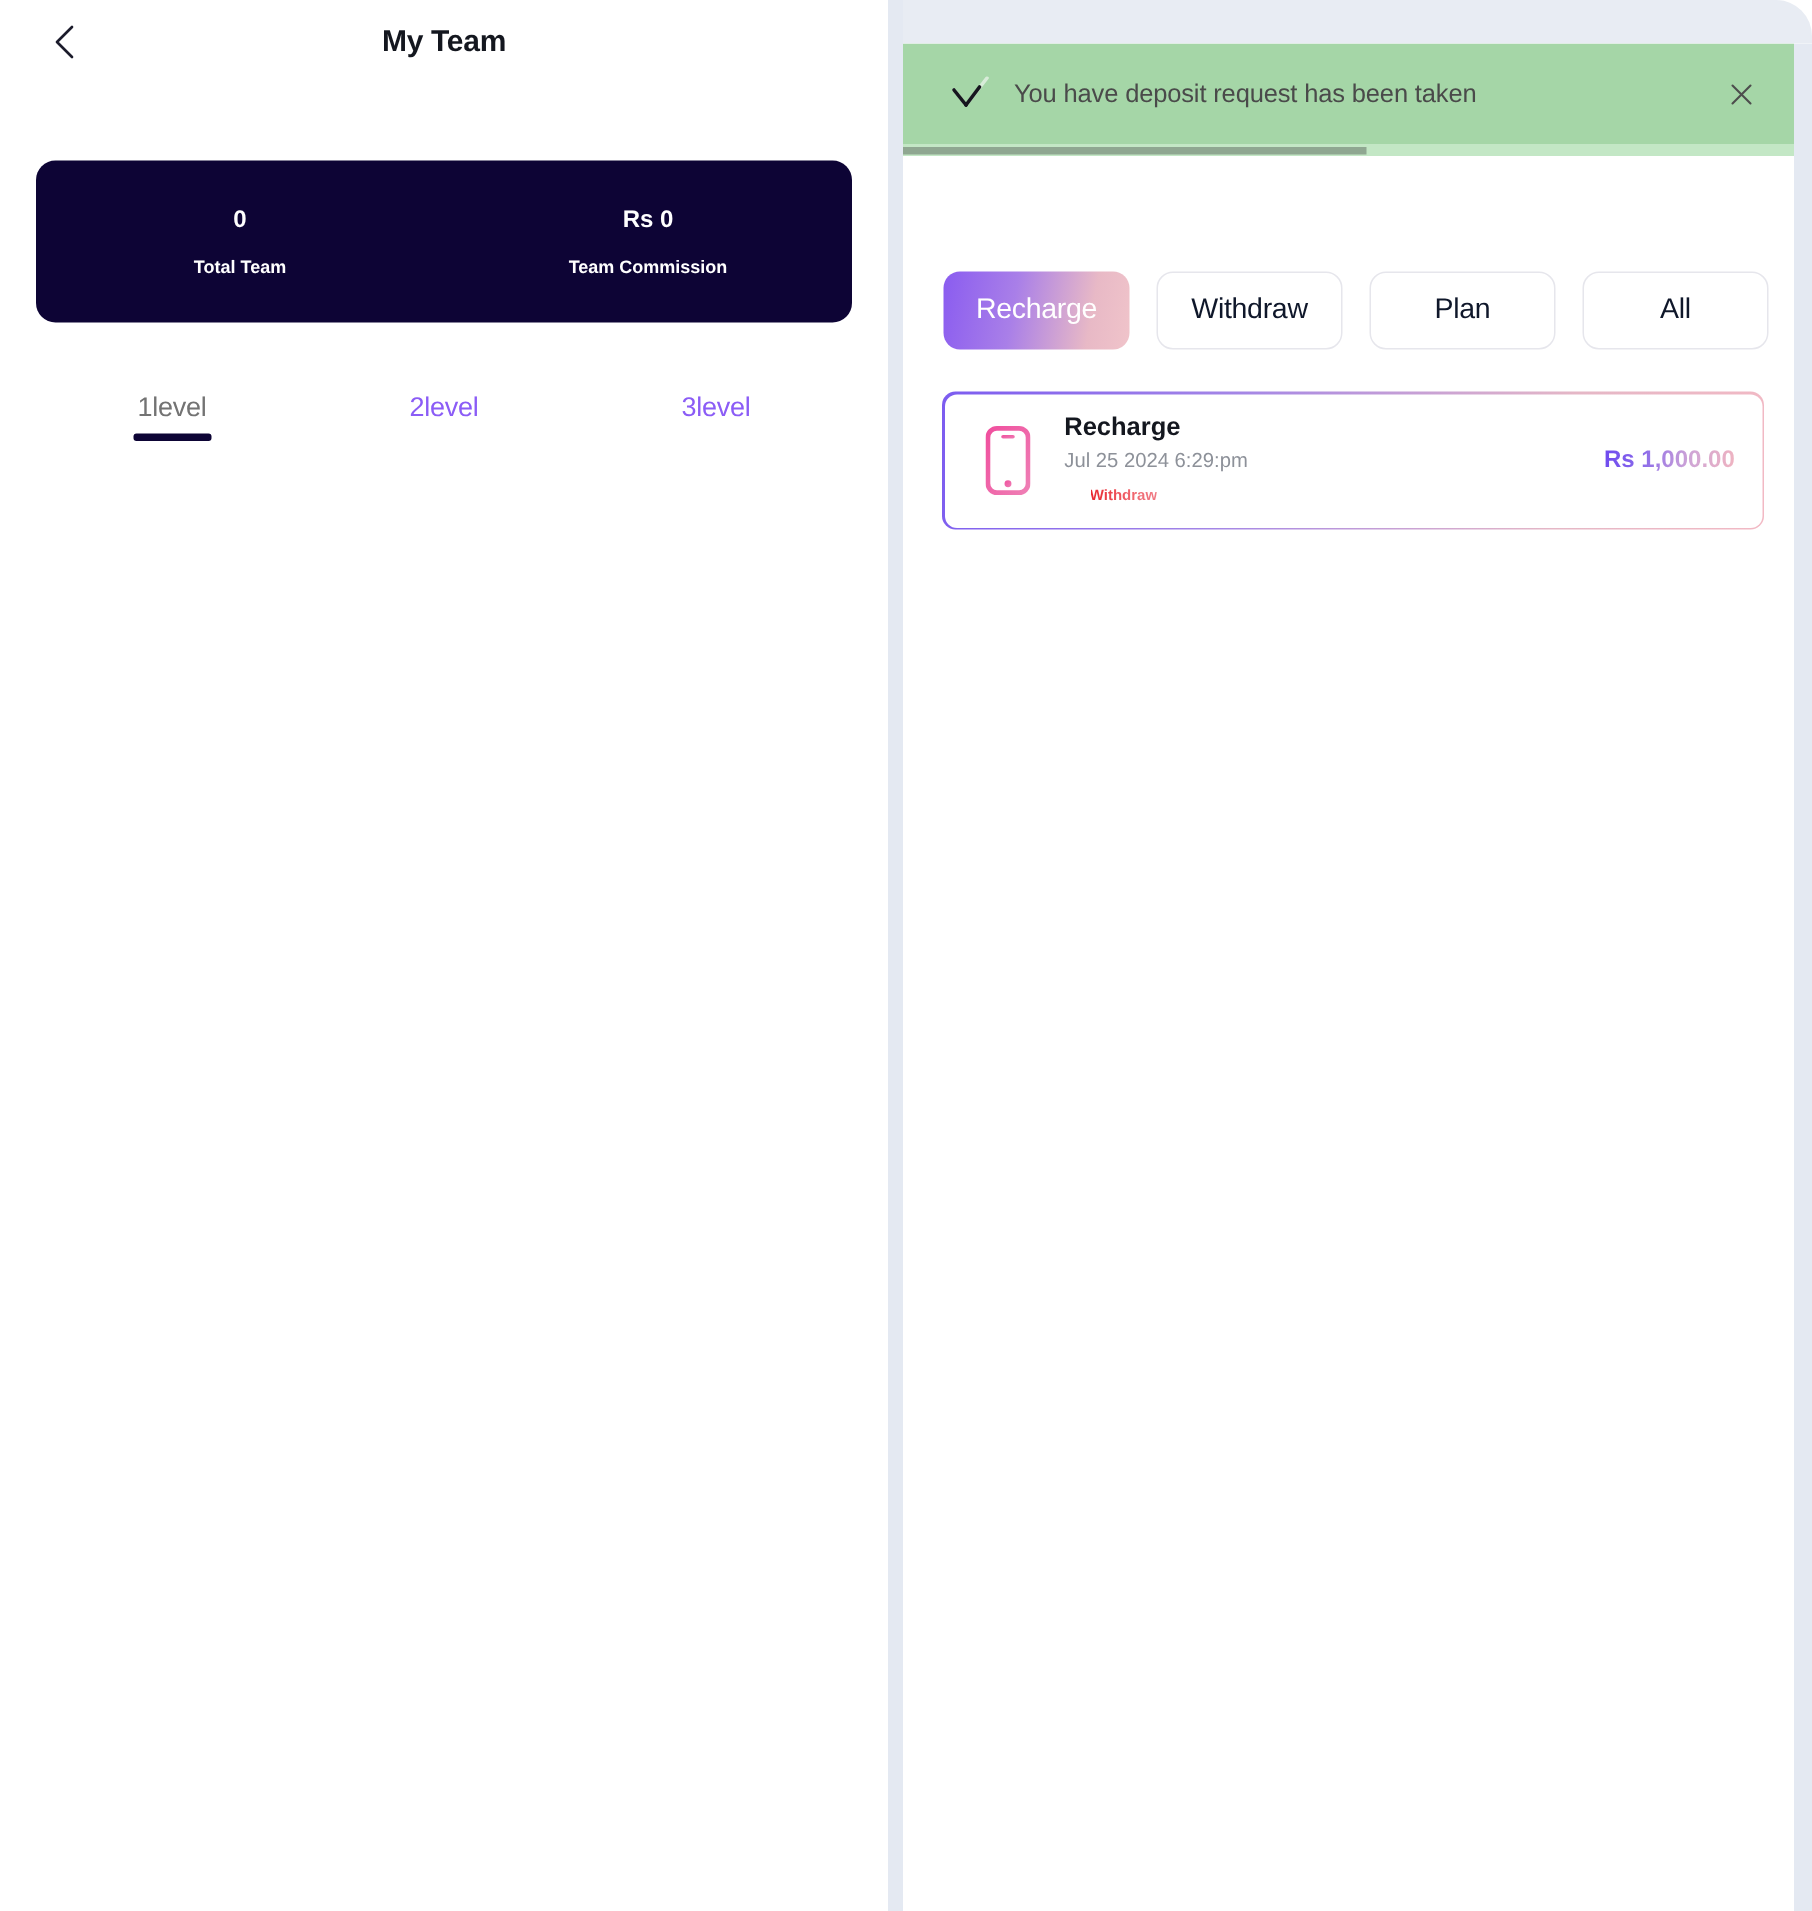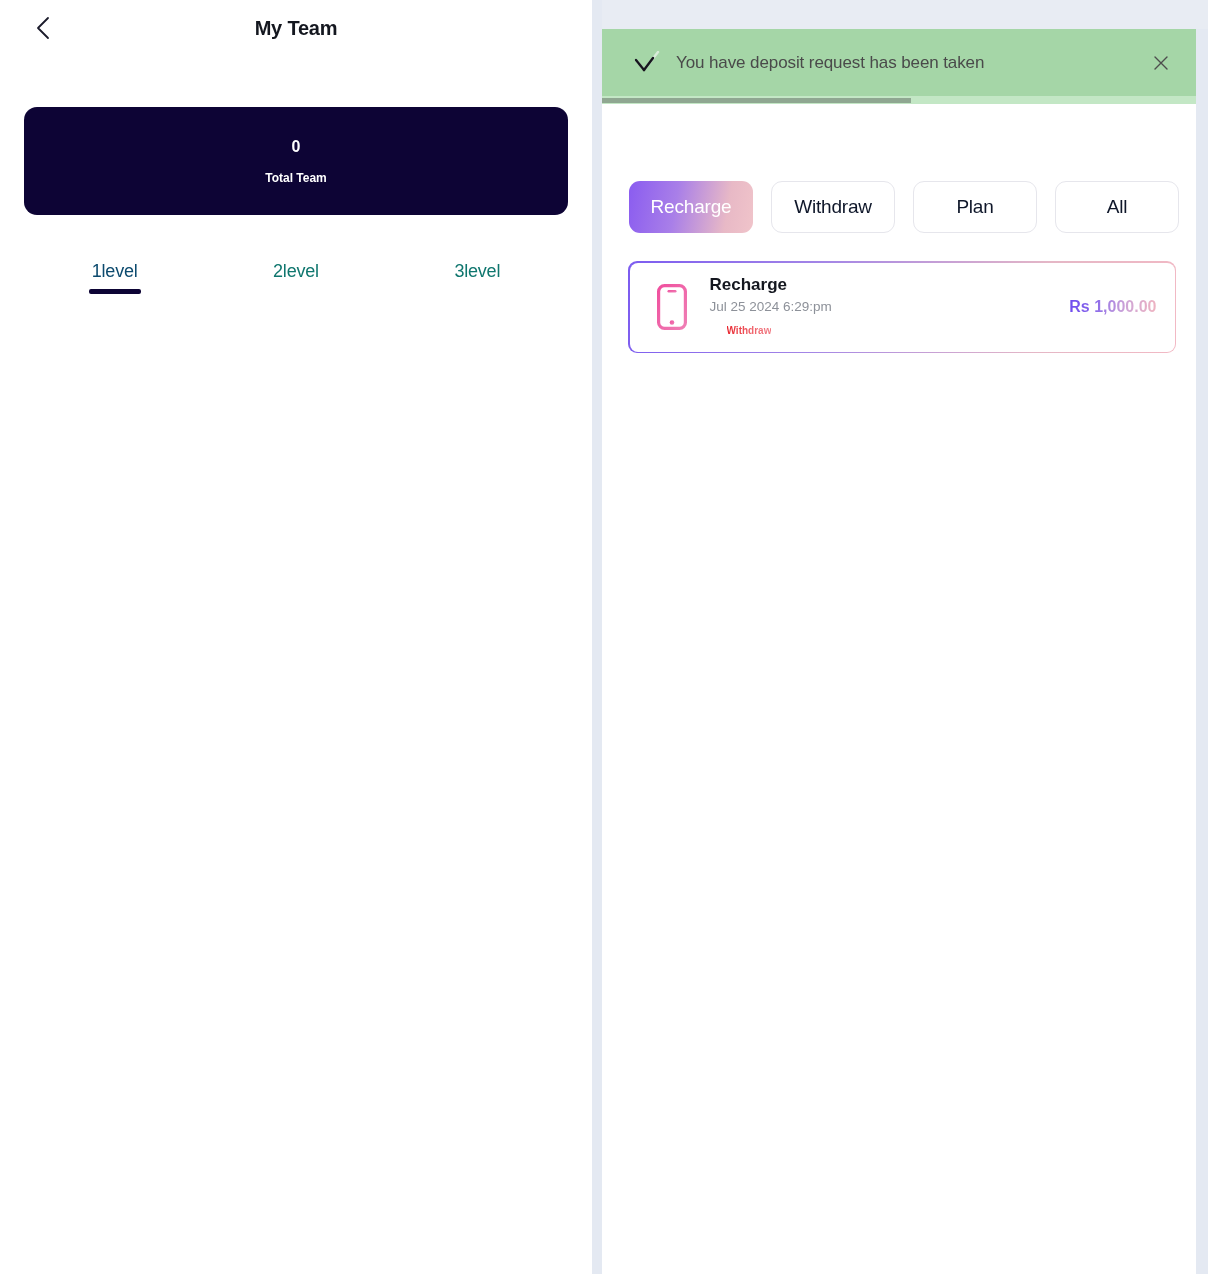--- a/index.html
+++ b/index.html
@@ -14,20 +14,21 @@
     overflow: hidden;
     position: relative;
   }
 
   
   .app-shell {
     display: flex;
     width: 1208px;
     height: 1274px;
     background: #e8ecf3;
+    border-radius: 24px;
   }
 
   
   .left-panel {
     width: 592px;
     height: 1274px;
     background: #ffffff;
     position: relative;
     flex: 0 0 592px;
   }
@@ -94,25 +95,25 @@
   }
   .level-tab {
     flex: 1;
     text-align: center;
     position: relative;
     padding-bottom: 12px;
     cursor: pointer;
   }
   .level-tab .tab-text {
     font-size: 18px;
-    color: #0f766e;
+    color: #8b5cf6;
     letter-spacing: -0.2px;
   }
   .level-tab.active .tab-text {
-    color: #0c4a6e;
+    color: #737373;
   }
   .level-tab.active::after {
     content: "";
     position: absolute;
     left: 50%;
     transform: translateX(-50%);
     bottom: 0;
     width: 52px;
     height: 5px;
     border-radius: 2px;
@@ -322,20 +323,24 @@
           </svg>
         </span>
       </div>
       <div class="page-title">My Team</div>
     </div>
 
     <div class="stats-card">
       <div class="stat-col">
         <div class="stat-value">0</div>
         <div class="stat-label">Total Team</div>
+      </div>
+      <div class="stat-col">
+        <div class="stat-value">Rs 0</div>
+        <div class="stat-label">Team Commission</div>
       </div>
     </div>
 
     <div class="level-tabs">
       <div class="level-tab active">
         <span class="tab-text">1level</span>
       </div>
       <div class="level-tab">
         <span class="tab-text">2level</span>
       </div>

